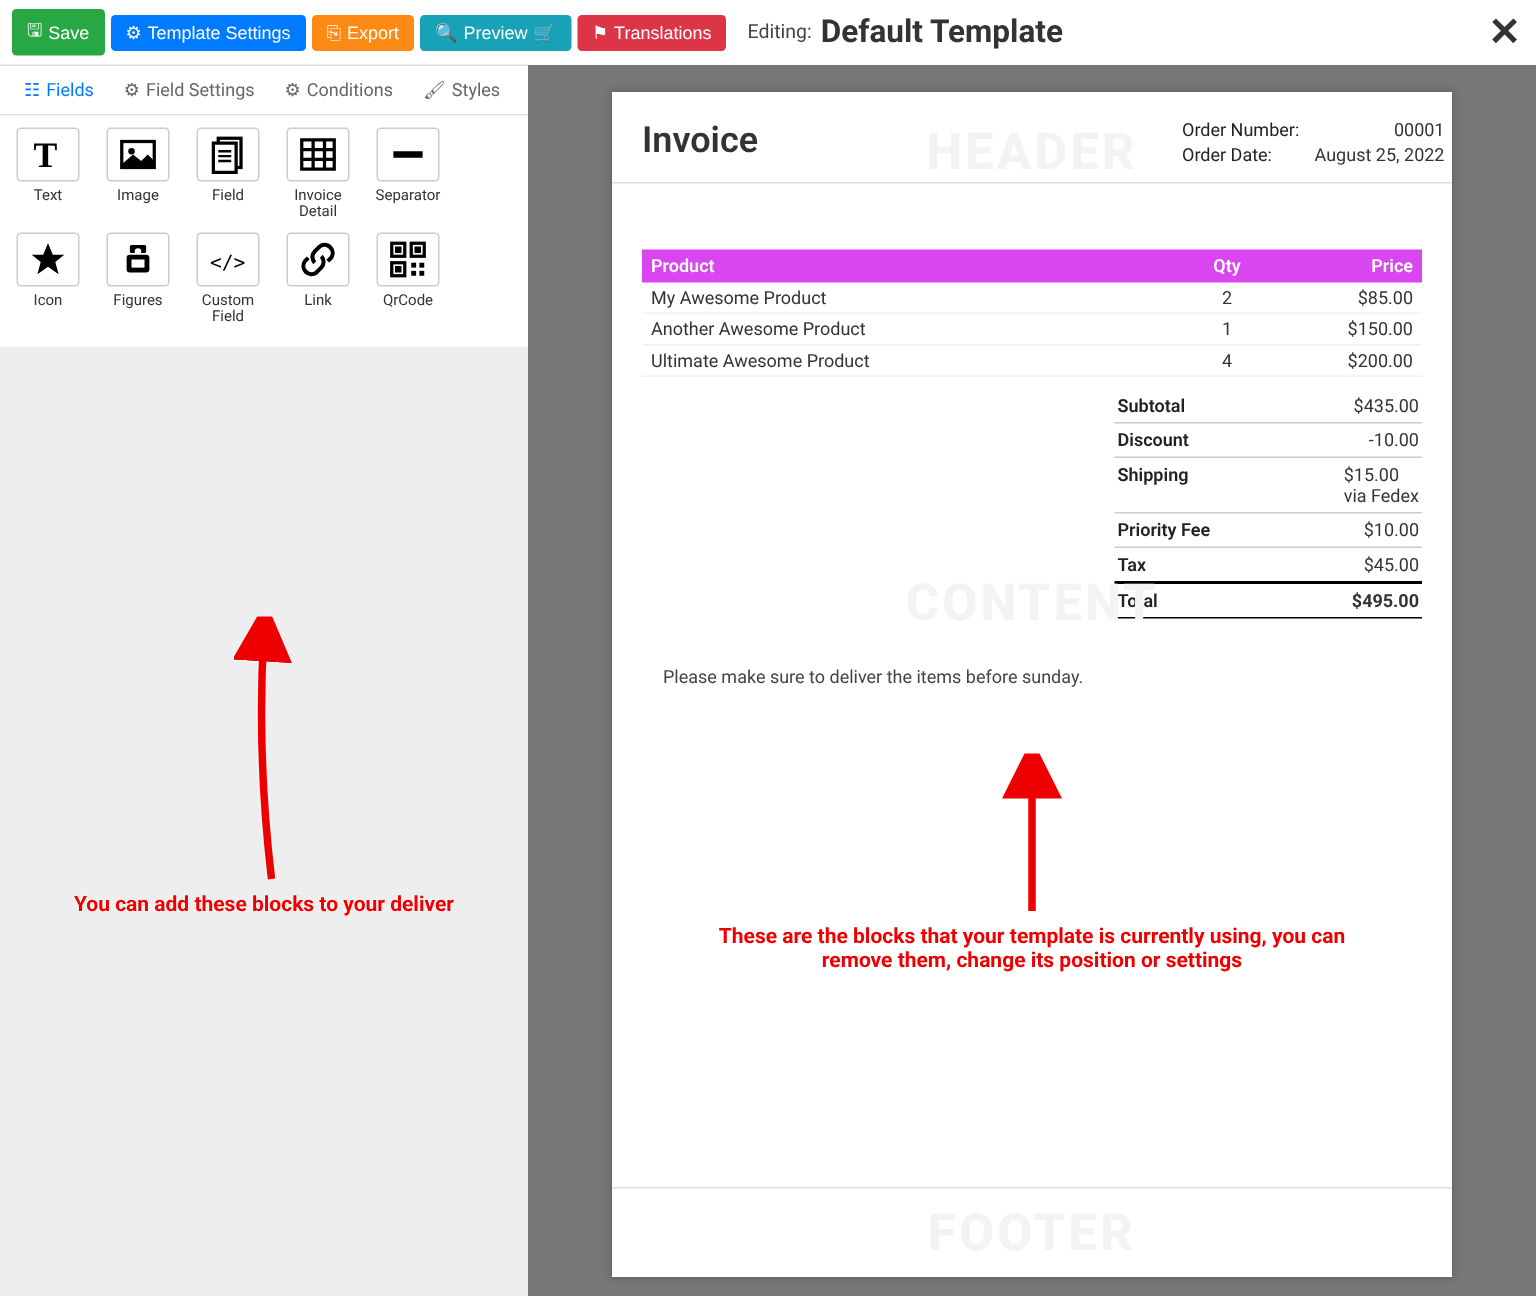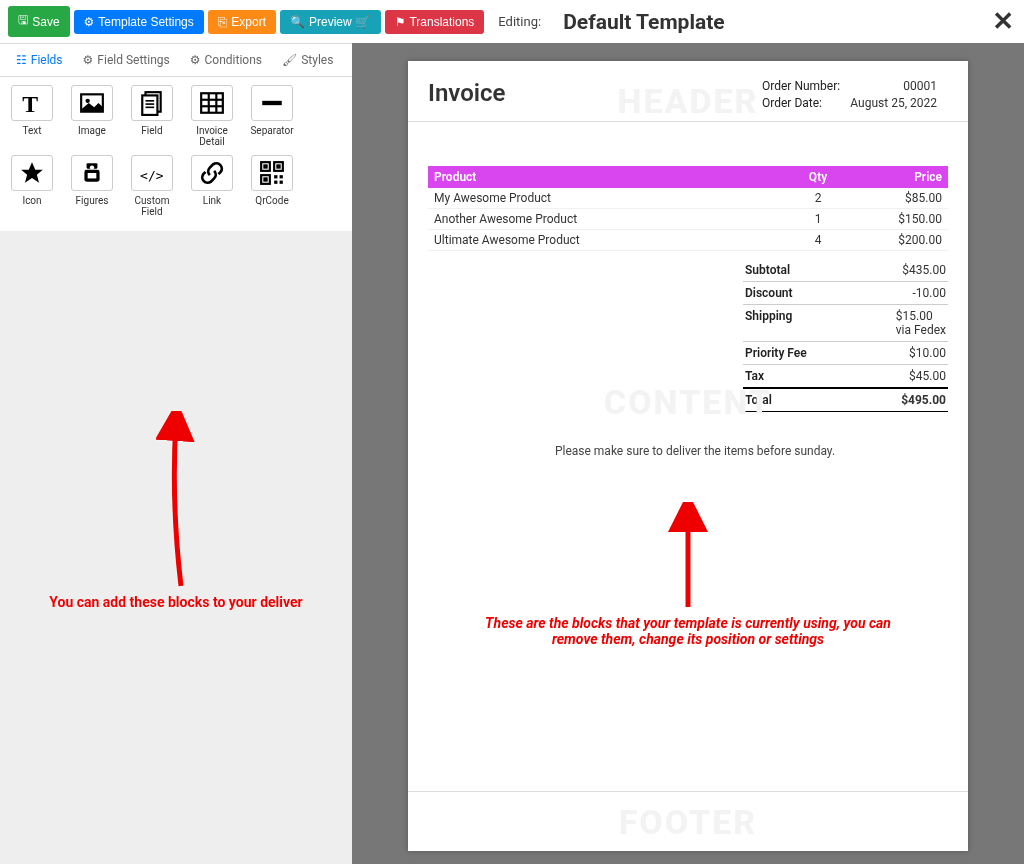--- a/index.html
+++ b/index.html
@@ -5,62 +5,62 @@
   * { box-sizing: border-box; margin: 0; padding: 0; }
   body { font-family: -apple-system, BlinkMacSystemFont, "Segoe UI", Roboto, Arial, sans-serif; font-size: 13px; background: #fff; color: #333; }
   .topbar { display: flex; align-items: center; padding: 6px 8px; gap: 4px; }
   .btn { display: inline-flex; align-items: center; gap: 4px; padding: 5px 10px; border-radius: 3px; color: #fff; font-size: 12px; border: none; cursor: pointer; }
   .btn-green { background: #28a745; }
   .btn-blue { background: #007bff; }
   .btn-orange { background: #fd8a14; }
   .btn-teal { background: #17a2b8; }
   .btn-red { background: #dc3545; }
   .editing-label { margin-left: 10px; font-size: 13px; color: #444; }
-  .editing-title { font-size: 21px; font-weight: 700; margin-left: 18px; }
+  .editing-title { font-size: 21px; font-weight: 700; margin-left: 2px; }
   .close-x { position: absolute; right: 10px; top: 6px; font-size: 26px; font-weight: 700; cursor: pointer; }
   .main { display: flex; height: calc(100vh - 40px); }
   .sidebar { width: 352px; background: #eee; display: flex; flex-direction: column; }
   .side-tabs { display: flex; background: #fff; border-bottom: 1px solid #ddd; border-top: 1px solid #ddd; padding: 0 6px; }
   .side-tab { padding: 9px 10px; font-size: 12px; color: #666; display: flex; align-items: center; gap: 4px; cursor: pointer; }
   .side-tab.active { color: #007bff; }
   .blocks { background: #fff; padding: 8px 6px 14px; display: flex; flex-wrap: wrap; gap: 8px; }
   .block { width: 52px; text-align: center; cursor: grab; }
   .block-box { width: 42px; height: 36px; border: 1px solid #ccc; border-radius: 3px; margin: 0 auto 4px; display: flex; align-items: center; justify-content: center; }
   .block-label { font-size: 10px; color: #333; }
   .sidebar-hint { margin-top: 180px; text-align: center; padding: 0 18px; }
   .hint-text { color: #e00; font-weight: 700; font-size: 14px; text-shadow: 0 0 1px #fff, 0 0 1px #fff; }
   .canvas-wrap { flex: 1; background: #777; display: flex; justify-content: center; align-items: flex-start; padding: 18px 40px 20px; overflow: auto; }
   .page { width: 560px; background: #fff; min-height: 790px; display: flex; flex-direction: column; box-shadow: 0 0 6px rgba(0,0,0,.25); position: relative; }
   .page-header { padding: 18px 20px 14px; position: relative; }
   .invoice-h1 { font-size: 24px; font-weight: 600; color: #333; }
-  .order-meta { position: absolute; right: 31px; top: 18px; font-size: 12px; }
+  .order-meta { position: absolute; right: 5px; top: 18px; font-size: 12px; }
   .order-meta-row { display: flex; justify-content: space-between; width: 175px; margin-bottom: 3px; }
   .order-meta-row span:first-child { color: #222; }
   .page-divider { border-top: 1px solid #ddd; margin: 0 0; }
   .page-content { padding: 44px 20px 20px; flex: 1; position: relative; }
   table.items { width: 100%; border-collapse: collapse; font-size: 12px; }
   table.items th { background: #d946ef; color: #fff; font-weight: 600; padding: 4px 6px; text-align: left; }
   table.items th.qty { text-align: center; width: 80px; }
   table.items th.price { text-align: right; width: 90px; }
   table.items td { padding: 3px 6px; border-bottom: 1px solid #f0f0f0; }
   table.items td.qty { text-align: center; }
   table.items td.price { text-align: right; }
   .totals { width: 205px; margin-left: auto; margin-top: 8px; font-size: 12px; }
   .totals-row { display: flex; justify-content: space-between; padding: 4px 2px; border-top: 1px solid #ccc; }
   .totals-row.first { border-top: none; }
   .totals-row .tl { font-weight: 600; color: #222; }
   .totals-row .tv { text-align: left; white-space: pre-line; }
   .totals-row.total { border-top: 2px solid #000; border-bottom: 1px solid #000; font-weight: 700; }
-  .note { font-size: 12px; color: #444; margin-top: 32px; text-align: center; padding-left: 14px; }
+  .note { font-size: 12px; color: #444; margin-top: 32px; text-align: left; padding-left: 14px; }
   .page-footer { border-top: 1px solid #ddd; height: 60px; position: relative; }
   .watermark { position: absolute; font-size: 34px; font-weight: 800; color: #f3f3f3; letter-spacing: 2px; pointer-events: none; }
   .wm-header { top: 20px; left: 50%; transform: translateX(-50%); }
   .wm-content { top: 260px; left: 50%; transform: translateX(-50%); }
   .wm-footer { top: 10px; left: 50%; transform: translateX(-50%); }
-  .canvas-hint { position: absolute; left: 50%; transform: translateX(-50%); top: 380px; width: 440px; text-align: center; font-style: italic; }
+  .canvas-hint { position: absolute; left: 50%; transform: translateX(-50%); top: 380px; width: 440px; text-align: center; }
   svg.aicon { width: 26px; height: 26px; }
   .arrow-svg { filter: drop-shadow(0 0 1px #fff); }
 </style>
 </head>
 <body>
 
 <div class="topbar">
   <button class="btn btn-green">
     <span>🖫</span>
     <span>Save</span>

